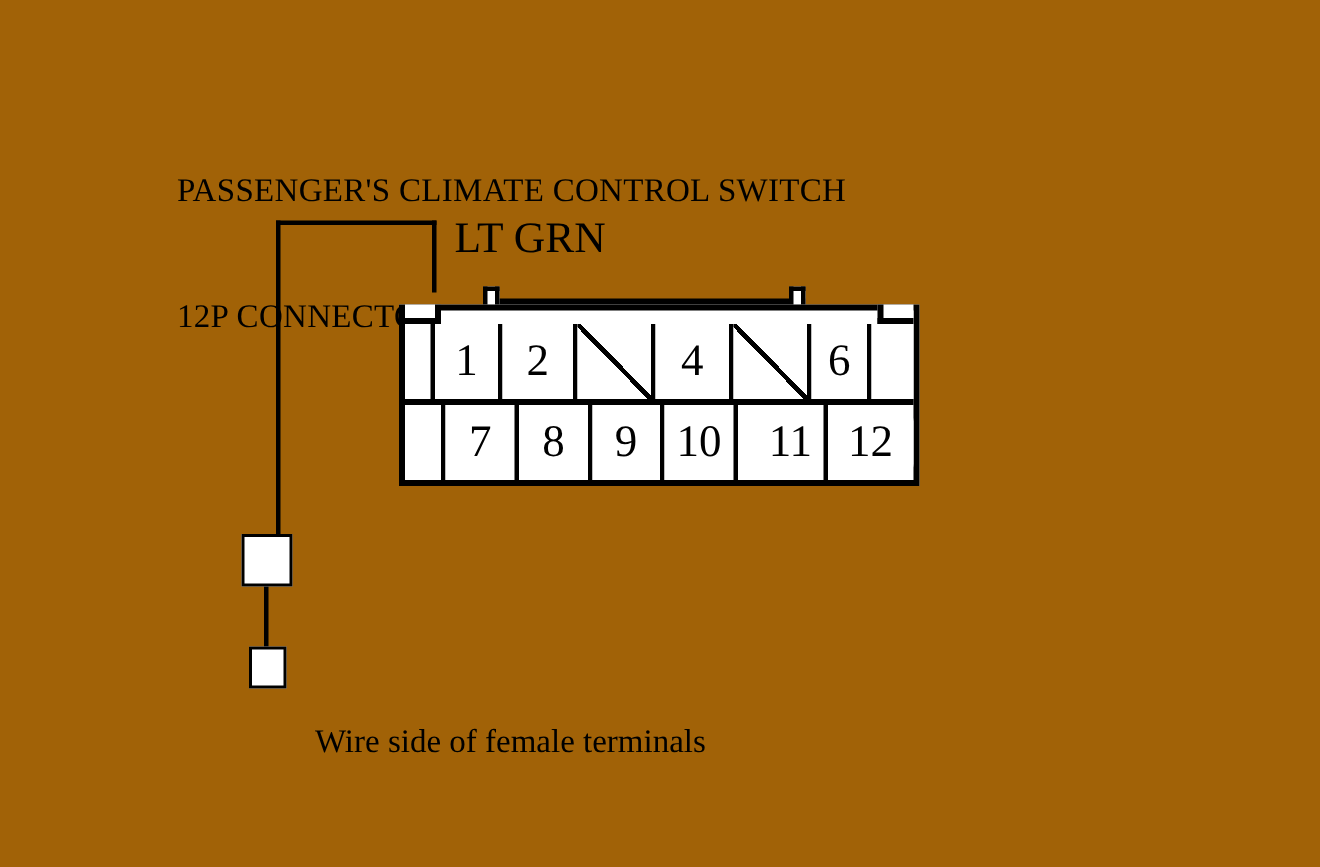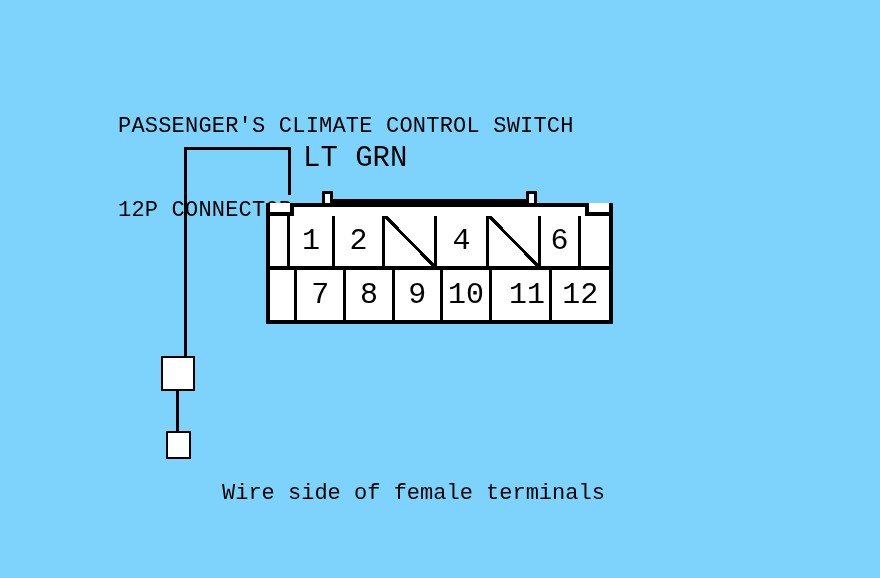--- a/index.html
+++ b/index.html
@@ -4,22 +4,22 @@
 <style>
   html, body {
     margin: 0;
     padding: 0;
     background: #ffffff;
   }
   #page {
     position: relative;
     width: 880px;
     height: 578px;
-    background: #7dd3fc;
-    font-family: Liberation Mono, monospace;
+    background: #a16207;
+    font-family: Liberation Serif, serif;
     color: #000000;
     overflow: hidden;
   }
 
   
   .title-block {
     position: absolute;
     left: 118px;
     top: 57px;
     font-size: 22px;
@@ -33,21 +33,21 @@
     position: absolute;
     left: 303px;
     top: 146px;
     font-size: 29px;
     line-height: 26px;
     white-space: pre;
   }
 
   .caption {
     position: absolute;
-    left: 222px;
+    left: 210px;
     top: 480px;
     font-size: 22px;
     line-height: 28px;
     white-space: pre;
   }
 
   
   .connector {
     position: absolute;
     left: 266px;

